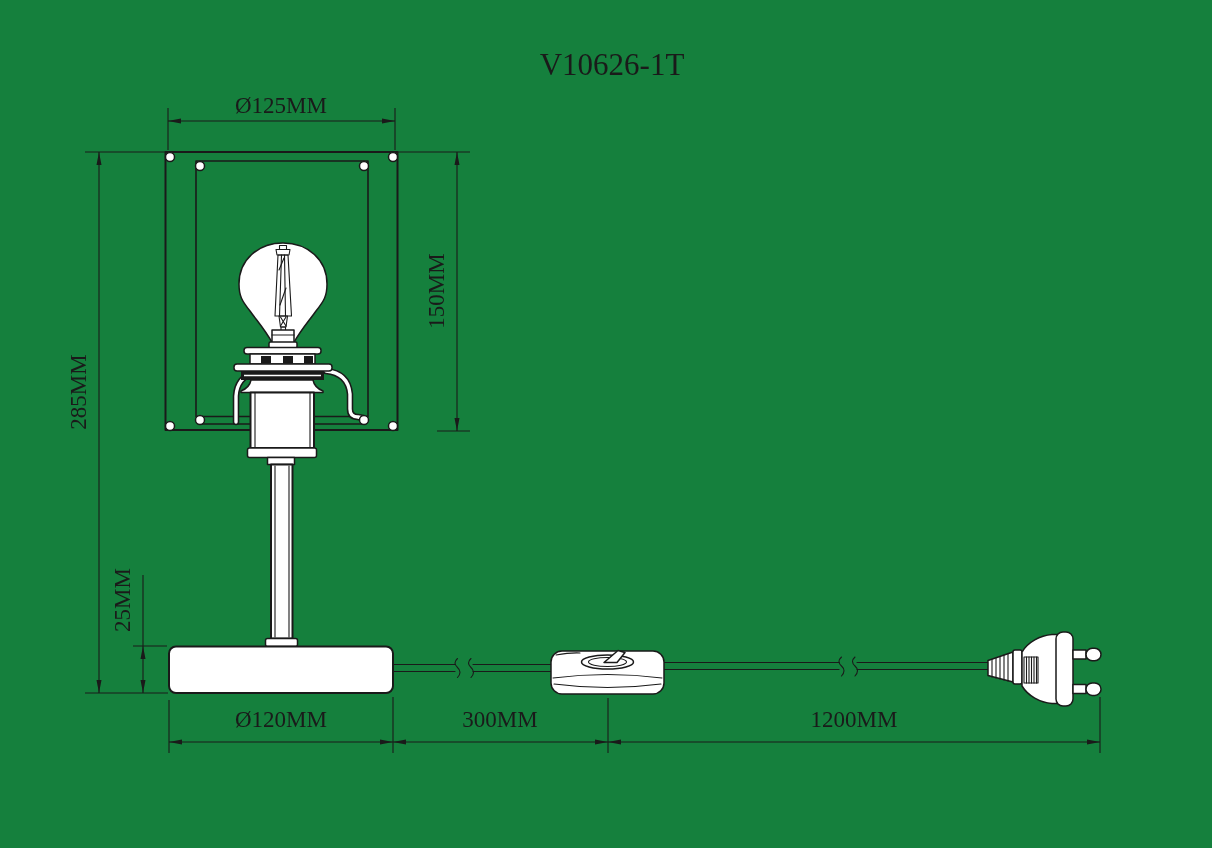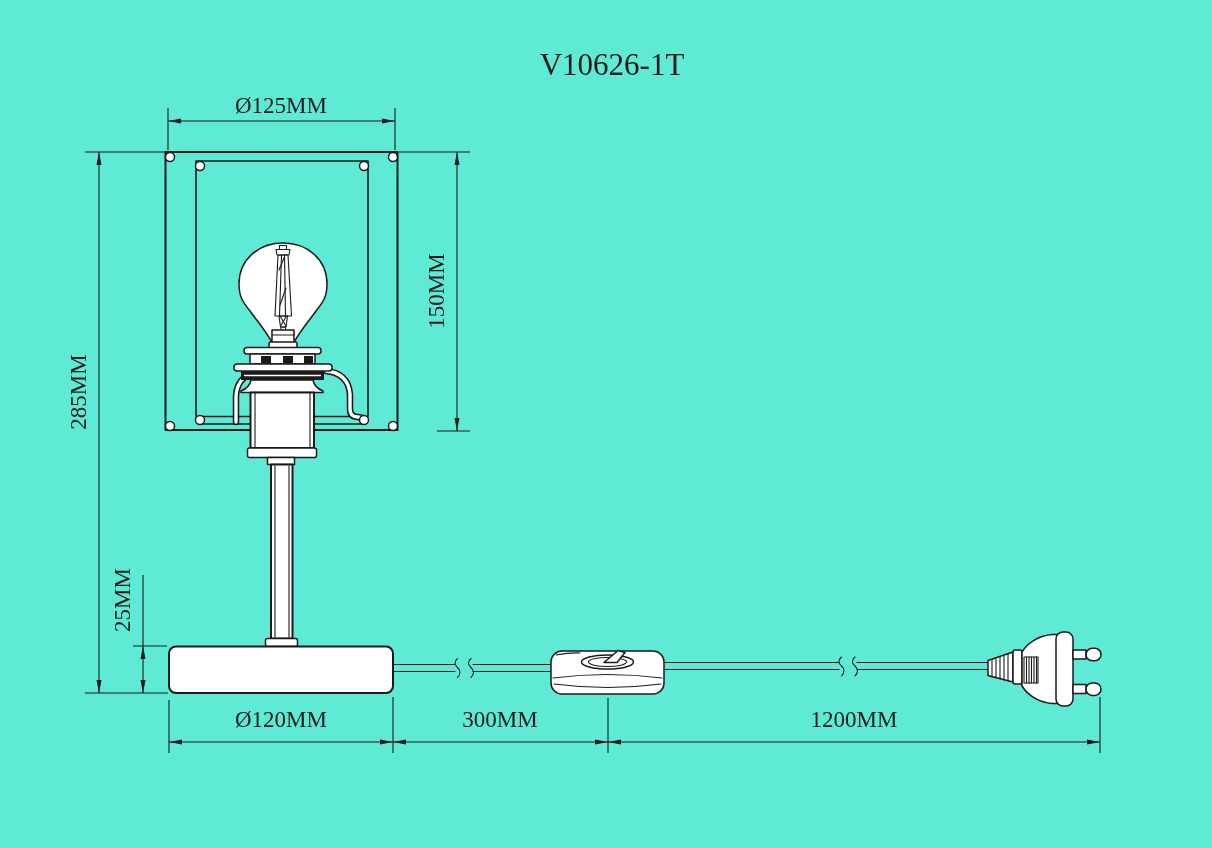--- a/index.html
+++ b/index.html
@@ -1,16 +1,16 @@
 <!DOCTYPE html>
 <html><head>
 <meta charset="utf-8">
 <style>
   html,body{margin:0;padding:0;background:#ffffff;}
-  .stage{position:relative;width:1212px;height:848px;background:#5eead4;overflow:hidden;
+  .stage{position:relative;width:1212px;height:848px;background:#15803d;overflow:hidden;
          font-family:"Liberation Serif", serif;text-decoration:underline;}
   svg{position:absolute;left:0;top:0;}
   .ln      {fill:none;stroke:#1a1a1a;stroke-width:2;stroke-linecap:round;stroke-linejoin:round;}
   .ln-med  {fill:none;stroke:#1a1a1a;stroke-width:1.6;stroke-linecap:round;stroke-linejoin:round;}
   .ln-thin {fill:none;stroke:#1a1a1a;stroke-width:1.1;stroke-linecap:round;stroke-linejoin:round;}
   .fw      {fill:#ffffff;stroke:#1a1a1a;stroke-width:2;stroke-linejoin:round;}
   .fw-med  {fill:#ffffff;stroke:#1a1a1a;stroke-width:1.5;stroke-linejoin:round;}
   .dk      {fill:#1a1a1a;stroke:none;}
   .strap-b {fill:none;stroke:#1a1a1a;stroke-width:6.5;stroke-linecap:round;stroke-linejoin:round;}
   .strap-w {fill:none;stroke:#ffffff;stroke-width:3.4;stroke-linecap:round;stroke-linejoin:round;}

